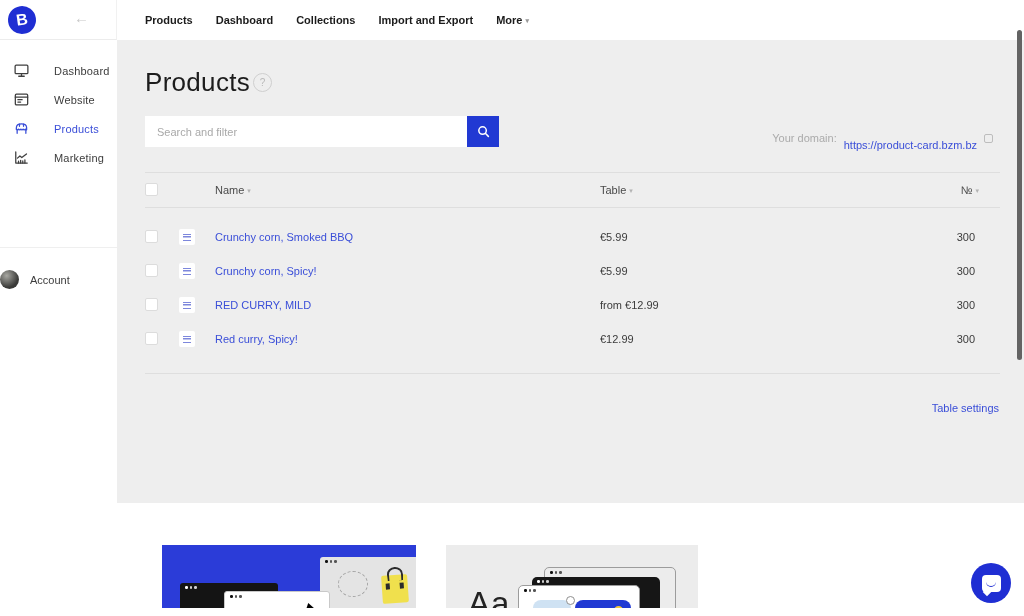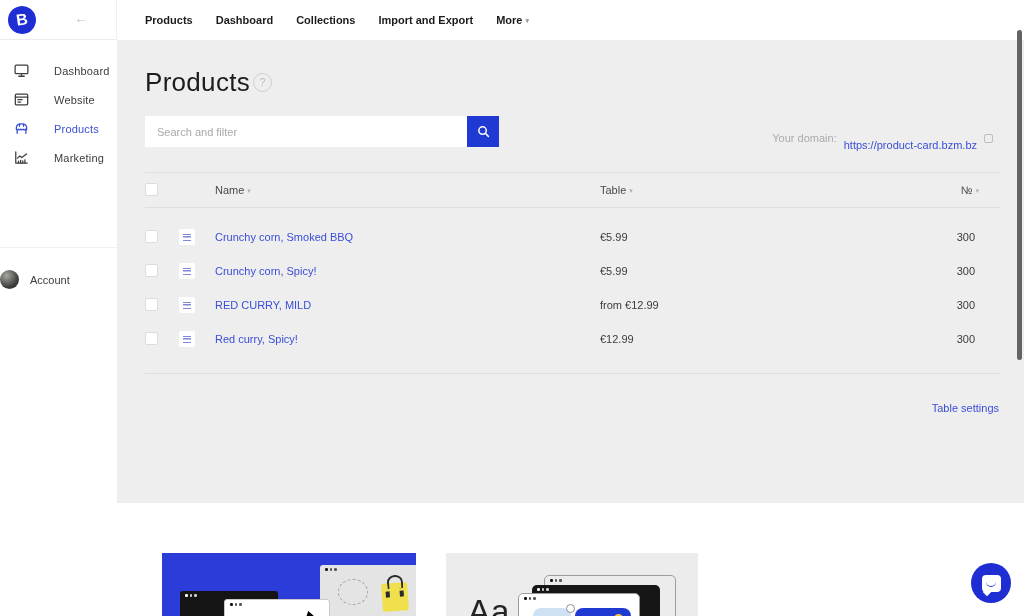--- a/index.html
+++ b/index.html
@@ -80,21 +80,21 @@
   .prow .pqty { position:absolute; left:690px; top:11px; width:140px; text-align:right; font-size:11px; color:#3b3b3b; }
 
   .actions-btn { position:absolute; left:28px; top:358px; height:22px; background:#fff; border:none;
                  color:#3a4ed8; font-size:8.5px; font-weight:bold; letter-spacing:.5px; padding:0 12px;
                  display:flex; align-items:center; gap:6px; cursor:pointer; font-family:"Liberation Sans",sans-serif; }
   .actions-btn .caret { font-size:7px; }
   .table-settings { position:absolute; right:25px; top:362px; font-size:11px; color:#3a4ed8; cursor:pointer; }
 
   
   .footer { position:absolute; left:117px; top:503px; width:907px; height:113px; background:#fff; }
-  .illu-card { position:absolute; top:50px; height:63px; overflow:hidden; cursor:pointer;padding-left:14px; }
+  .illu-card { position:absolute; top:42px; height:63px; overflow:hidden; cursor:pointer;padding-left:14px; }
   .card-blue { left:45px; width:254px; background:#2b3cd8; }
   .card-gray { left:329px; width:252px; background:#ececec; }
 
   .win { position:absolute; border-radius:3px; }
   .win .dots { position:absolute; left:5px; top:3px; display:flex; gap:2px; }
   .win .dots i { width:2.5px; height:2.5px; border-radius:50%; display:block; }
   .dots-dark i { background:#555; } .dots-dark i:first-child { background:#111; }
   .dots-light i { background:#cfcfcf; } .dots-light i:first-child { background:#fff; }
 
   .blk-win { left:18px; top:38px; width:98px; height:60px; background:#141414; }

